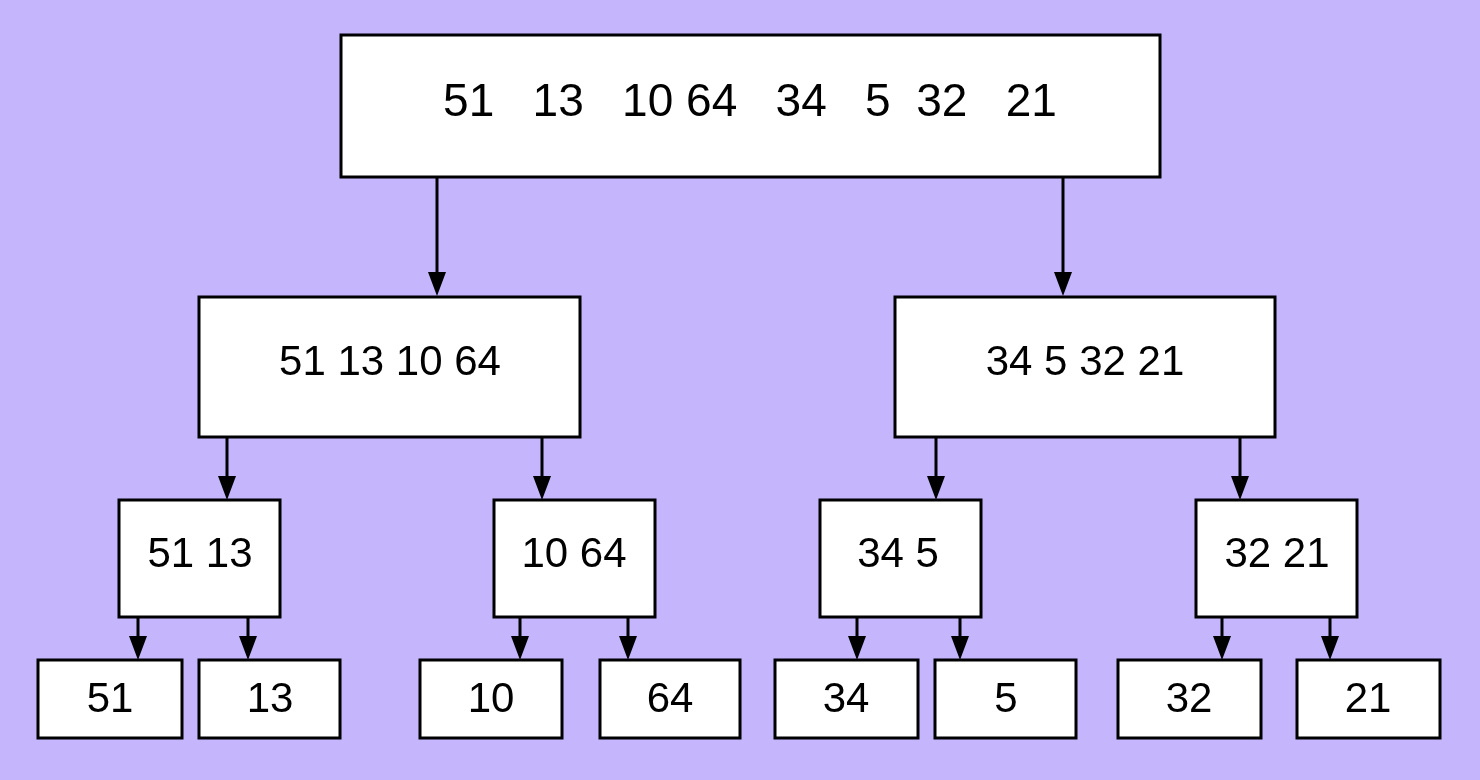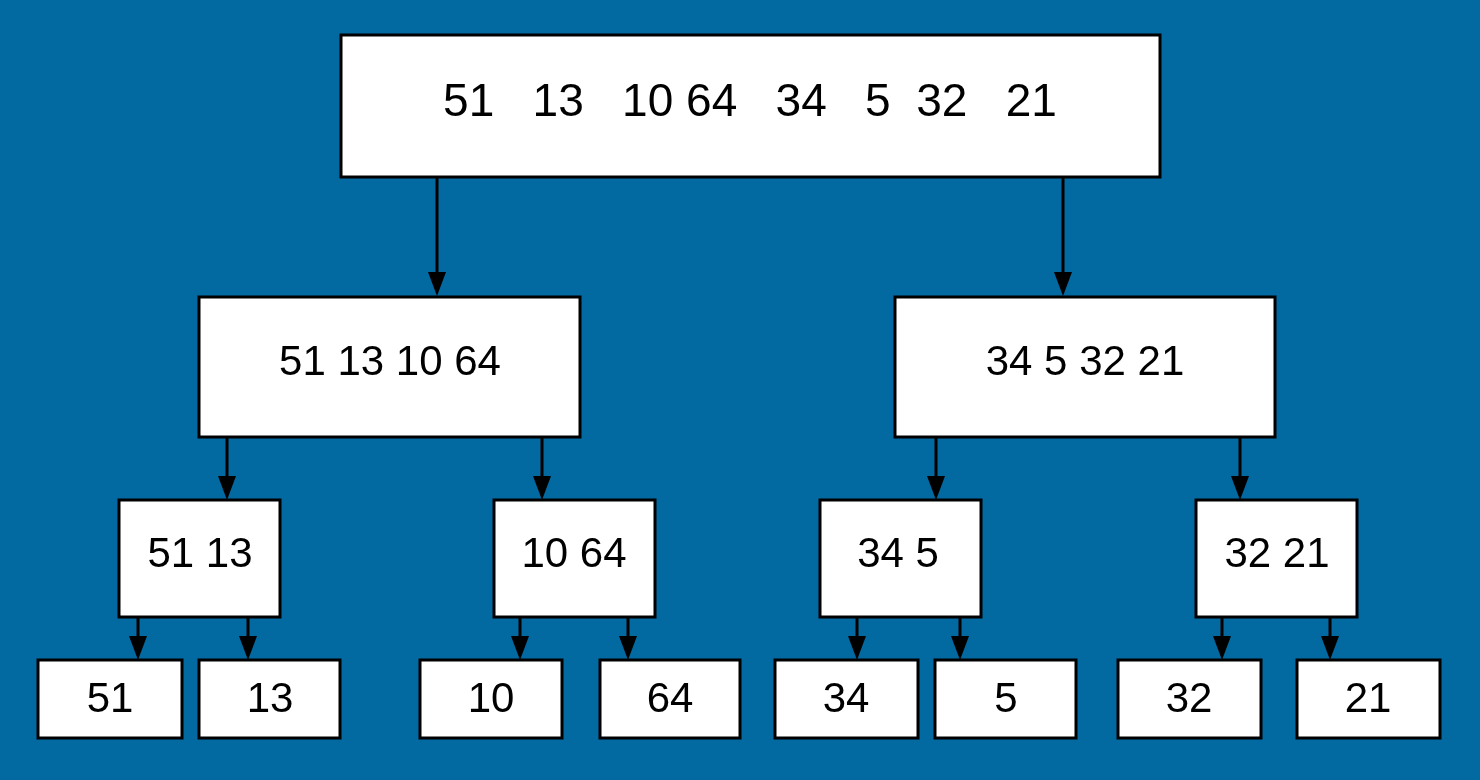--- a/index.html
+++ b/index.html
@@ -11,21 +11,21 @@
   body {
     width: 1480px;
     height: 780px;
     font-family: "Liberation Sans", sans-serif;
     overflow: hidden;
   }
   #diagram-root {
     position: relative;
     width: 1480px;
     height: 780px;
-    background: #0369a1;
+    background: #c4b5fd;
   }
   svg#tree-svg {
     display: block;
     width: 1480px;
     height: 780px;
   }
   .node-box {
     fill: #ffffff;
     stroke: #000000;
     stroke-width: 3;

